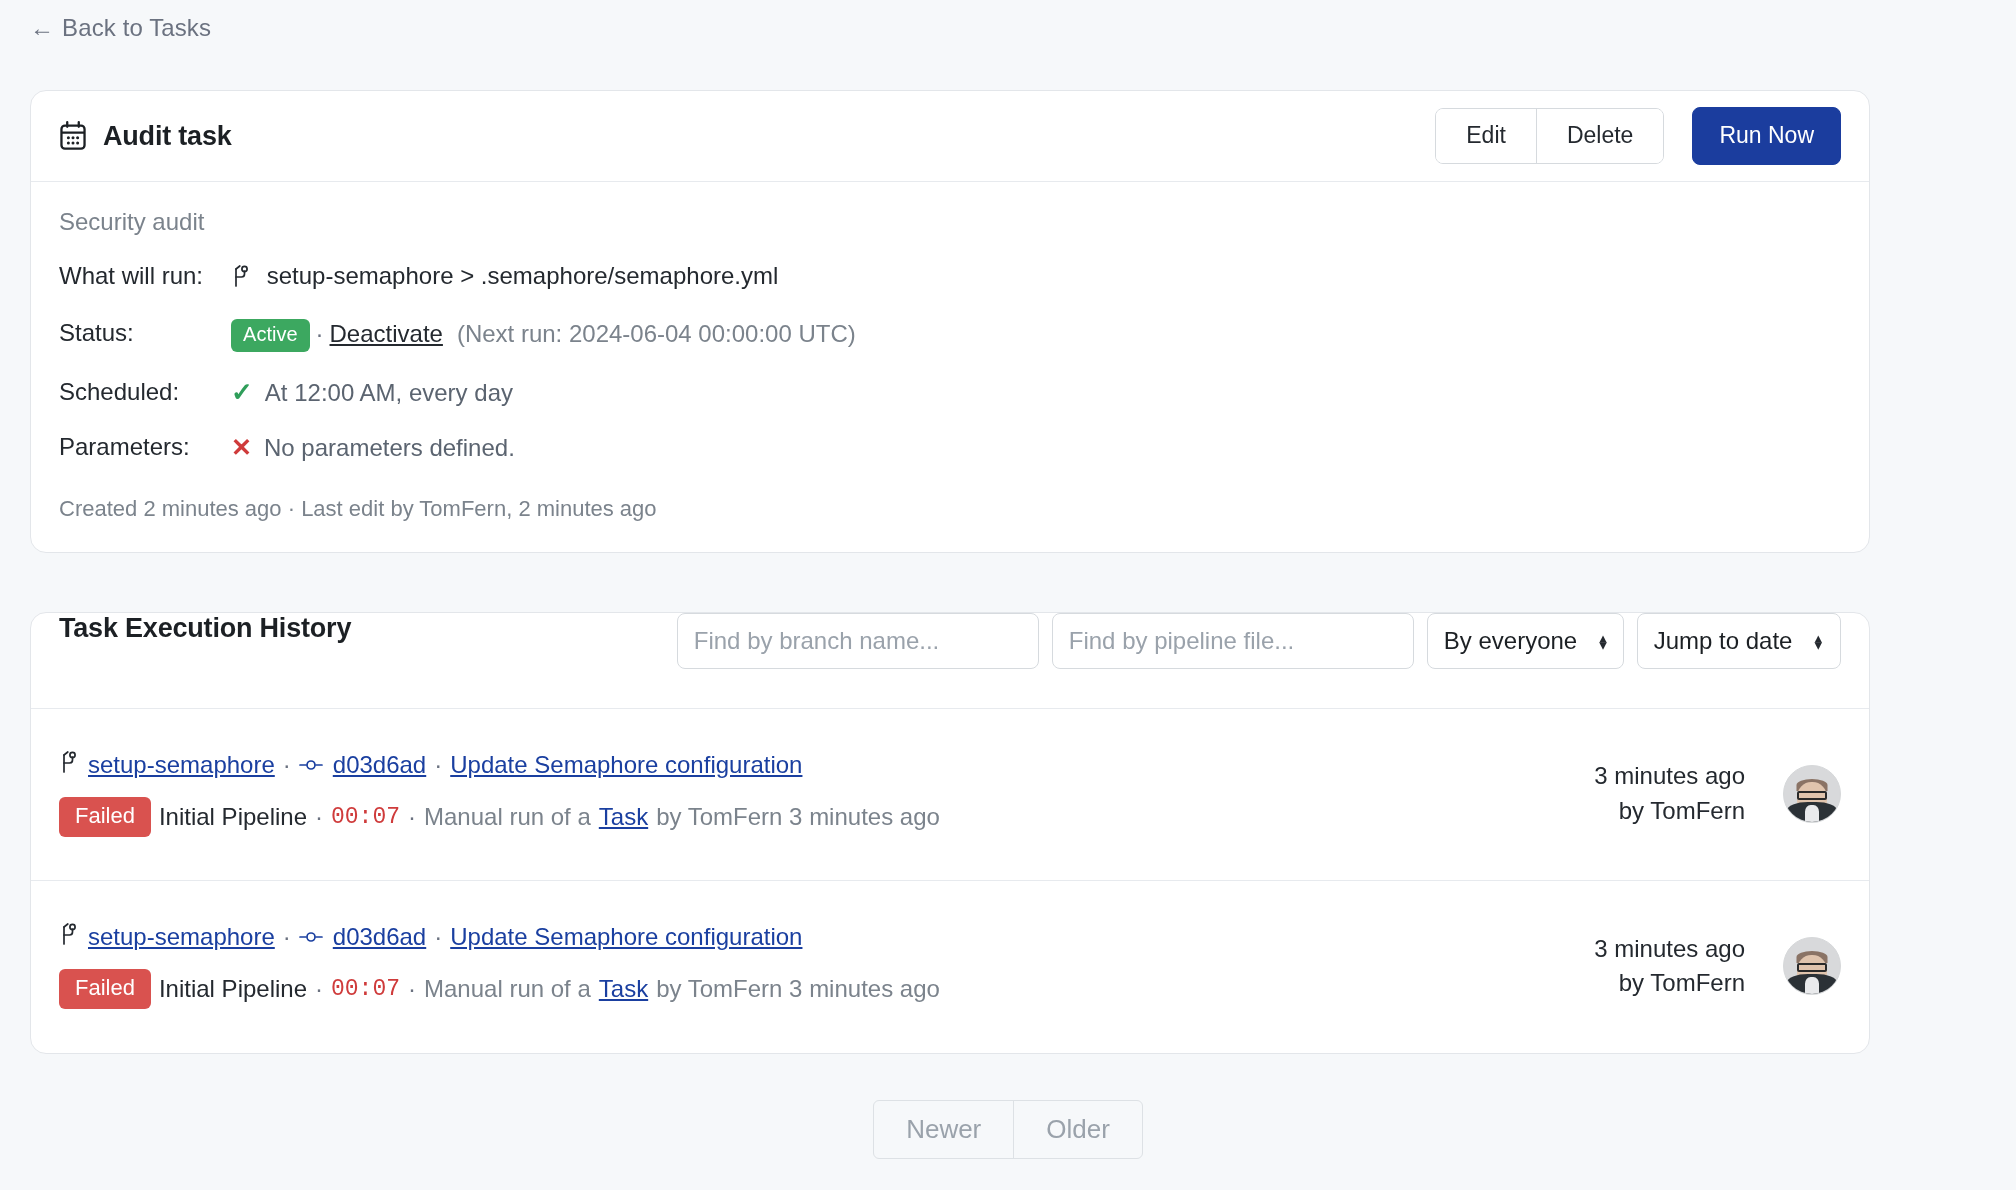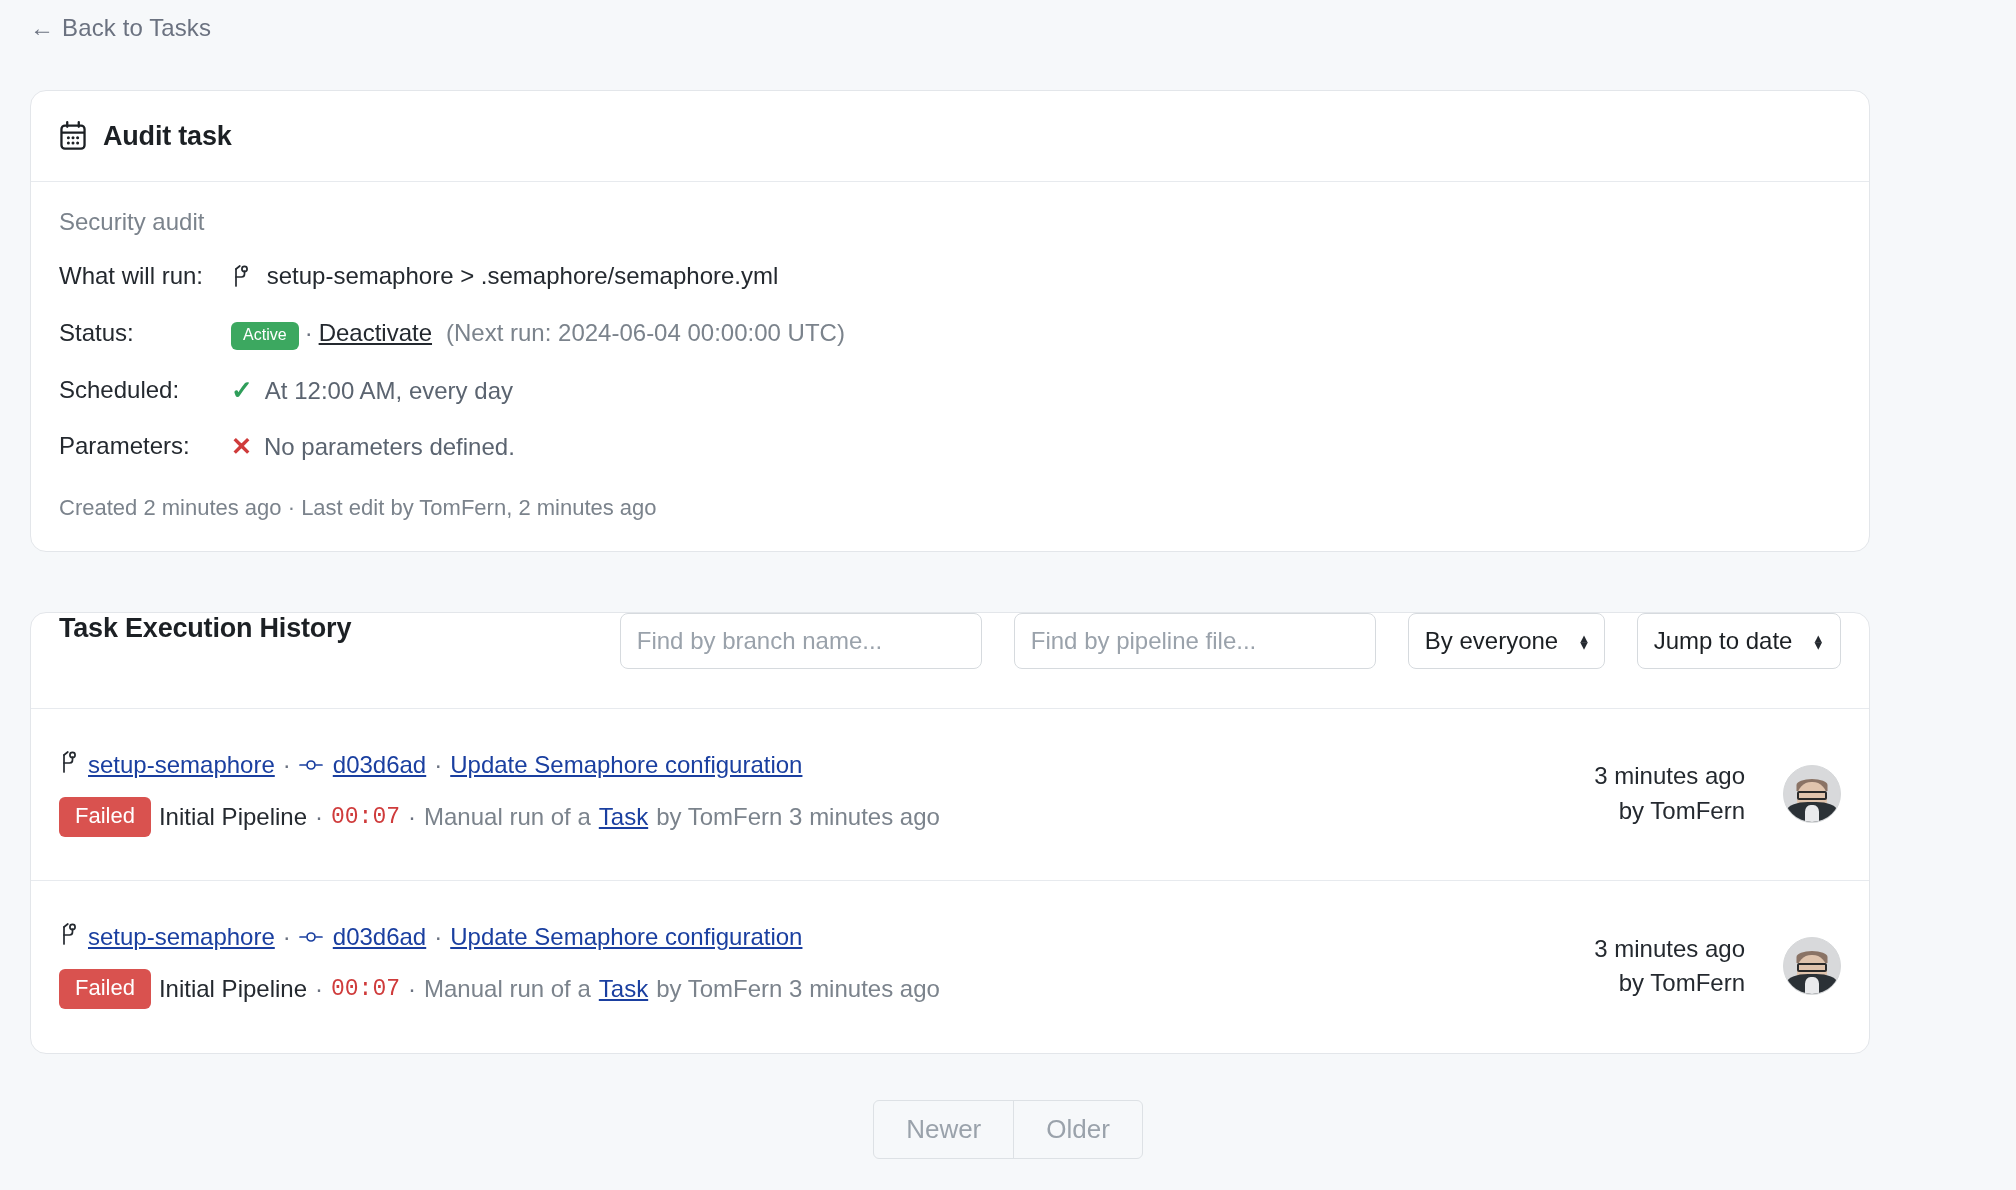--- a/index.html
+++ b/index.html
@@ -121,21 +121,21 @@
   .info-label { color: #24292f; padding-right: 28px !important; }
   .info-value { color: #24292f; }
 
   .branch-ico { display:inline-block; vertical-align:-3px; margin-right: 10px; }
   .mono-path { font-size: 24px; color: #24292f; }
 
   .badge {
     display: inline-block;
     background: #3ca860;
     color: #fff;
-    font-size: 16px;
+    font-size: 20px;
     padding: 4px 12px 6px 12px;
     border-radius: 6px;
     vertical-align: 1px;
   }
   .dotsep { color: #6b7280; padding: 0 6px; }
   .link {
     color: #24292f;
     text-decoration: underline;
     cursor: pointer;
   }
@@ -164,21 +164,21 @@
   .history-title {
     font-size: 27px;
     font-weight: bold;
     color: #1c2024;
     flex: 0 0 auto;
     letter-spacing: -.2px;
   }
   .filters {
     margin-left: auto;
     display: flex;
-    gap: 32px;
+    gap: 13px;
     align-items: center;
   }
   .f-input {
     width: 362px;
     height: 56px;
     border: 1px solid #d6dade;
     border-radius: 8px;
     background: #fff;
     font-family: inherit;
     font-size: 24px;
@@ -361,20 +361,27 @@
             <circle cx="12" cy="14.5" r="1.3" fill="#1c2024"></circle>
             <circle cx="16" cy="14.5" r="1.3" fill="#1c2024"></circle>
             <circle cx="8" cy="19" r="1.3" fill="#1c2024"></circle>
             <circle cx="12" cy="19" r="1.3" fill="#1c2024"></circle>
             <circle cx="16" cy="19" r="1.3" fill="#1c2024"></circle>
           </svg>
         </span>
         <span>Audit task</span>
       </div>
 
+      <div class="btn-row">
+        <div class="btn-group">
+          <button>Edit</button>
+          <button>Delete</button>
+        </div>
+        <button class="btn-primary">Run Now</button>
+      </div>
     </div>
 
     <div class="card-body">
       <div class="subtitle">Security audit</div>
 
       <table class="info-table">
         <tbody>
             <tr>
           <td class="info-label">What will run:</td>
           <td class="info-value">

